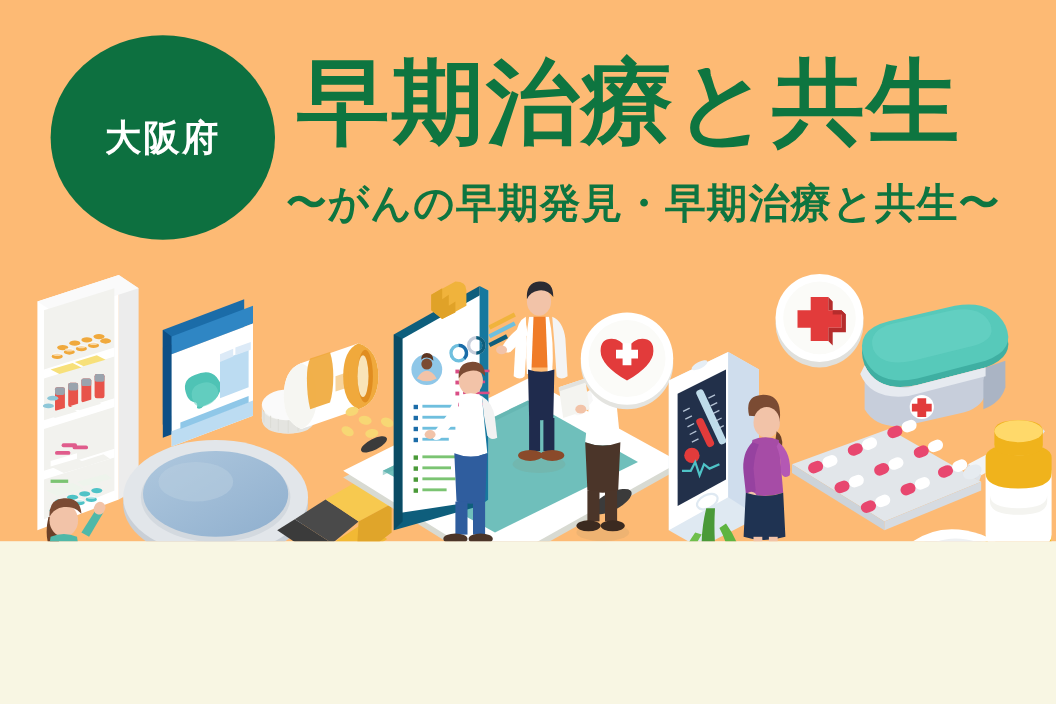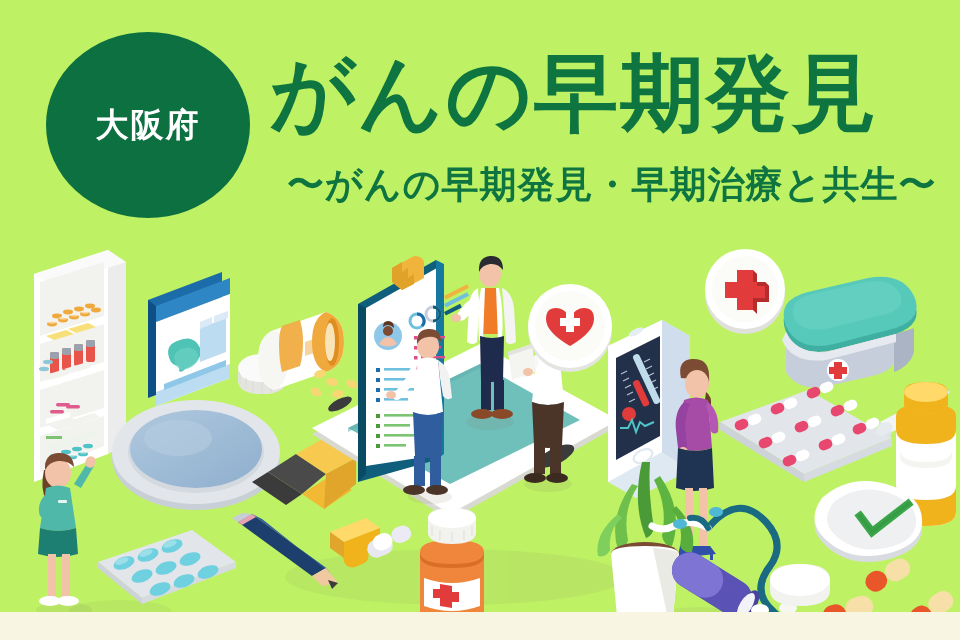--- a/index.html
+++ b/index.html
@@ -3,60 +3,60 @@
 <meta charset="utf-8">
 <style>
   * { margin:0; padding:0; box-sizing:border-box; }
   html,body { width:960px; height:640px; }
   body {
     font-family:"DejaVu Sans","Liberation Sans",sans-serif;
     background:#f8f6e3;
     overflow:hidden;
     position:relative;
   }
-  #banner { position:relative; width:960px; height:612px; background:#bef264; overflow:hidden; }
+  #banner { position:relative; width:960px; height:492px; background:#fdba74; overflow:hidden; }
 
   
   .header { position:absolute; left:0; top:0; width:960px; height:240px; }
   .badge {
     position:absolute; left:46px; top:32px; width:204px; height:186px;
     border-radius:50%; background:#0d7040;
     display:flex; flex-direction:column; align-items:center; justify-content:center;
   }
   .badge-line {
     color:#ffffff; font-size:33px; font-weight:bold; letter-spacing:2px;
     line-height:1.28; text-align:center;
   }
   .title {
     position:absolute; left:270px; top:48px; width:660px;
     color:#0e7540; font-size:84px; font-weight:bold;
     letter-spacing:2px; line-height:1.08; white-space:nowrap;
   }
   .subtitle {
-    position:absolute; left:287px; top:160px; width:660px;
+    position:absolute; left:260px; top:160px; width:660px;
     color:#0e7540; font-size:37px; font-weight:bold;
     letter-spacing:1px; white-space:nowrap;
   }
 
   
   .art { position:absolute; left:0; top:232px; width:960px; height:408px; }
   .art svg { display:block; }
 </style>
 </head>
 <body>
 
 <div id="banner">
 
   <div class="header">
 
     <div class="badge">
       <div class="badge-line">大阪府</div>
     </div>
 
-    <div class="title">がんの早期発見</div>
+    <div class="title">早期治療と共生</div>
     <div class="subtitle">〜がんの早期発見・早期治療と共生〜</div>
   </div>
 
   <div class="art">
   <svg width="960" height="408" viewBox="0 0 960 408" xmlns="http://www.w3.org/2000/svg">
     <defs>
       <linearGradient id="gBlue" x1="0" y1="0" x2="0" y2="1">
         <stop offset="0" stop-color="#8FD8E8"></stop>
             <stop offset="1" stop-color="#BFEAE0"></stop>
       </linearGradient>

